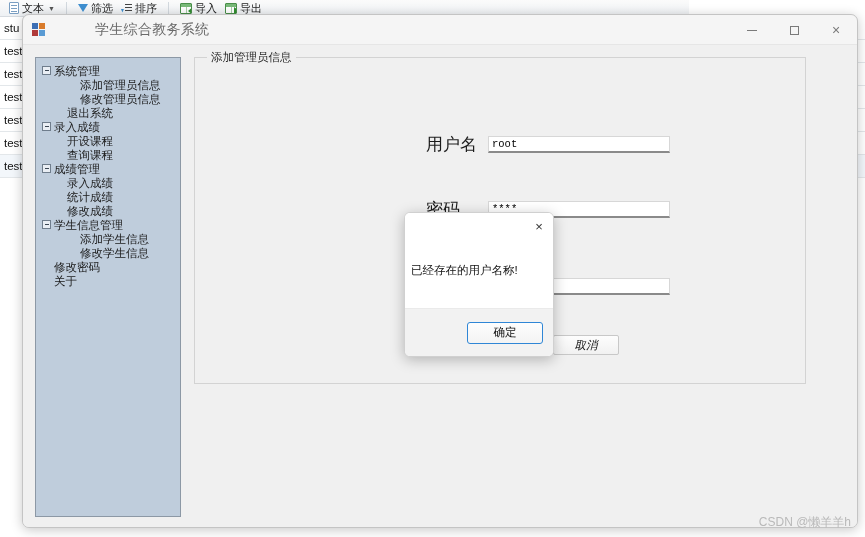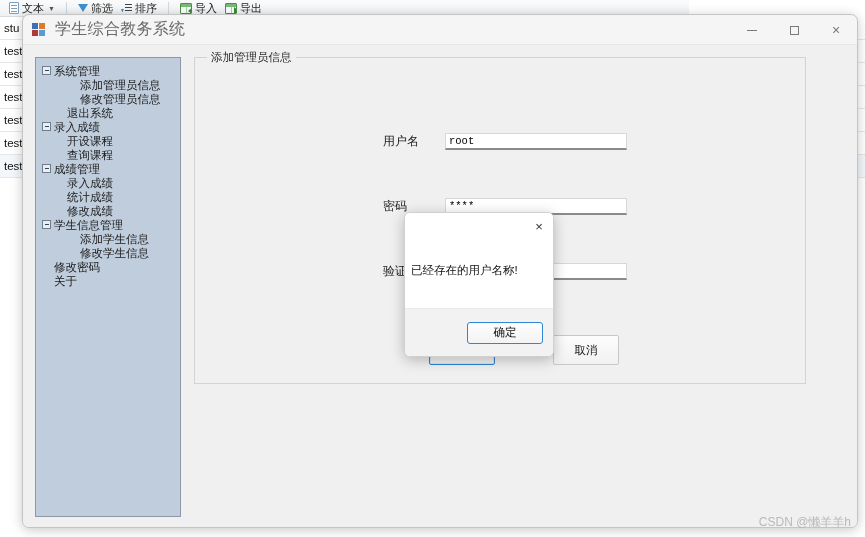--- a/index.html
+++ b/index.html
@@ -134,22 +134,23 @@
     position: relative; flex: none;
   }
   #title-icon .q {
     position: absolute; width: 6px; height: 6px;
   }
   #title-icon .q1 { left:0; top:0; background:#3d6fb4; }
   #title-icon .q2 { left:7px; top:0; background:#d97b2b; }
   #title-icon .q3 { left:0; top:7px; background:#b03a3a; }
   #title-icon .q4 { left:7px; top:7px; background:#5a9bd4; }
   #title-text {
-    font-size: 16px; color: #6a6a6a;
+    font-size: 14px; color: #6a6a6a;
     letter-spacing: 0.3px;
+    margin-left: 40px;
   }
   #win-controls {
     margin-left: auto; display: flex; height: 100%;
   }
   .win-btn {
     width: 42px; height: 30px;
     display: flex; align-items: center; justify-content: center;
     color: #7a7a7a;
   }
   .win-btn:last-child { border-radius: 0 7px 0 0; }
@@ -222,49 +223,50 @@
     background: #f0f0f0;
     padding: 0 4px;
     font-size: 11.5px;
     color: #2a2a2a;
   }
   .field-row {
     position: absolute;
     display: flex; align-items: center;
   }
   .field-label {
-    font-size: 12px;
+    font-size: 17px;
     color: #1b1b1b;
     width: 62px;
+    margin-left: 43px;
   }
   .field-input {
     width: 182px; height: 17px;
     background: #ffffff;
     border: 1px solid #d7d7d7;
     border-bottom: 2px solid #8a8a8a;
     font-family: Liberation Mono, monospace;
     font-size: 10.5px;
     color: #000;
     padding: 0 3px;
     line-height: 15px;
     outline: none;
   }
   #row-username { left: 188px; top: 75px; }
   #row-password { left: 188px; top: 140px; }
   #row-confirm  { left: 188px; top: 205px; }
 
   .act-btn {
     position: absolute;
-    width: 66px; height: 30px;
+    width: 66px; height: 20px;
     font-size: 11.5px;
     color: #151515;
     background: linear-gradient(#fdfdfd, #f1f1f1);
     border: 1px solid #c8c8c8;
     border-radius: 2px;
-    display: flex; align-items: center; justify-content: center;
+    display: flex; align-items: center; justify-content: center; font-style: italic;
   }
   #btn-add {
     left: 234px; top: 277px;
     border: 1px solid #2f86d6;
     background: linear-gradient(#fdfdfd, #f0f0f0);
     box-shadow: 0 0 0 1px #cfe6fa inset;
   }
   #btn-cancel { left: 358px; top: 277px; }
 
   

